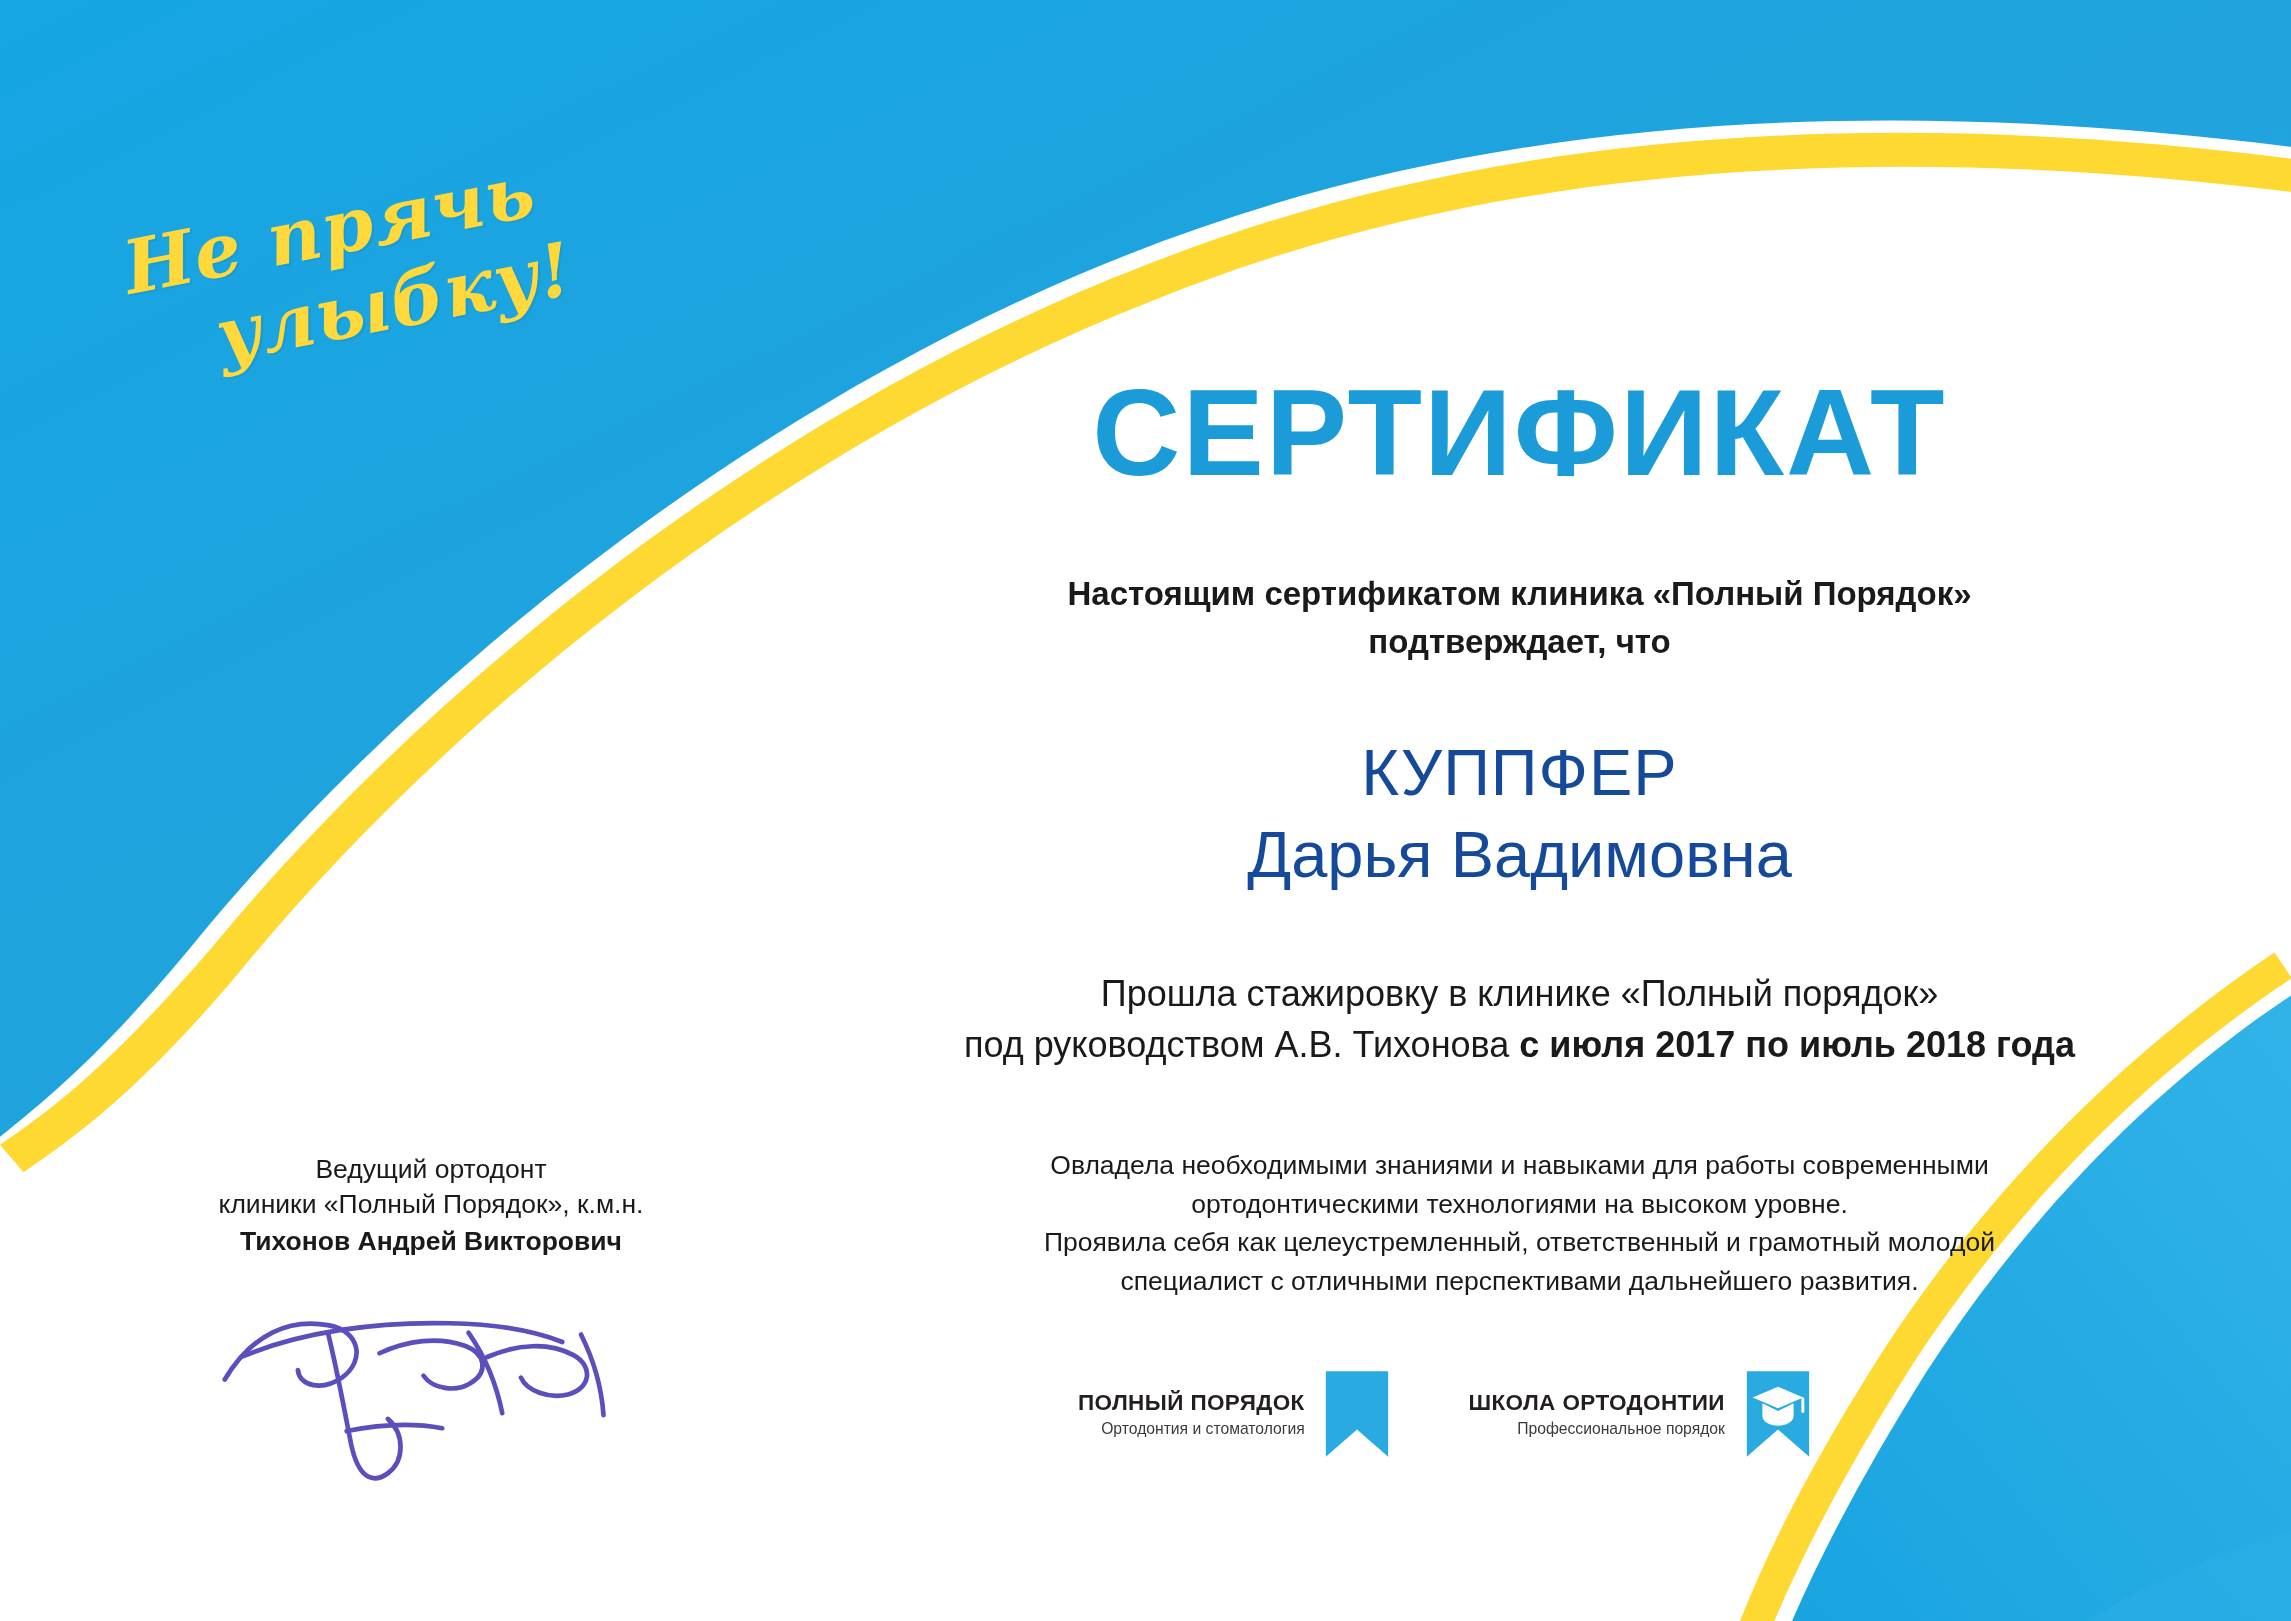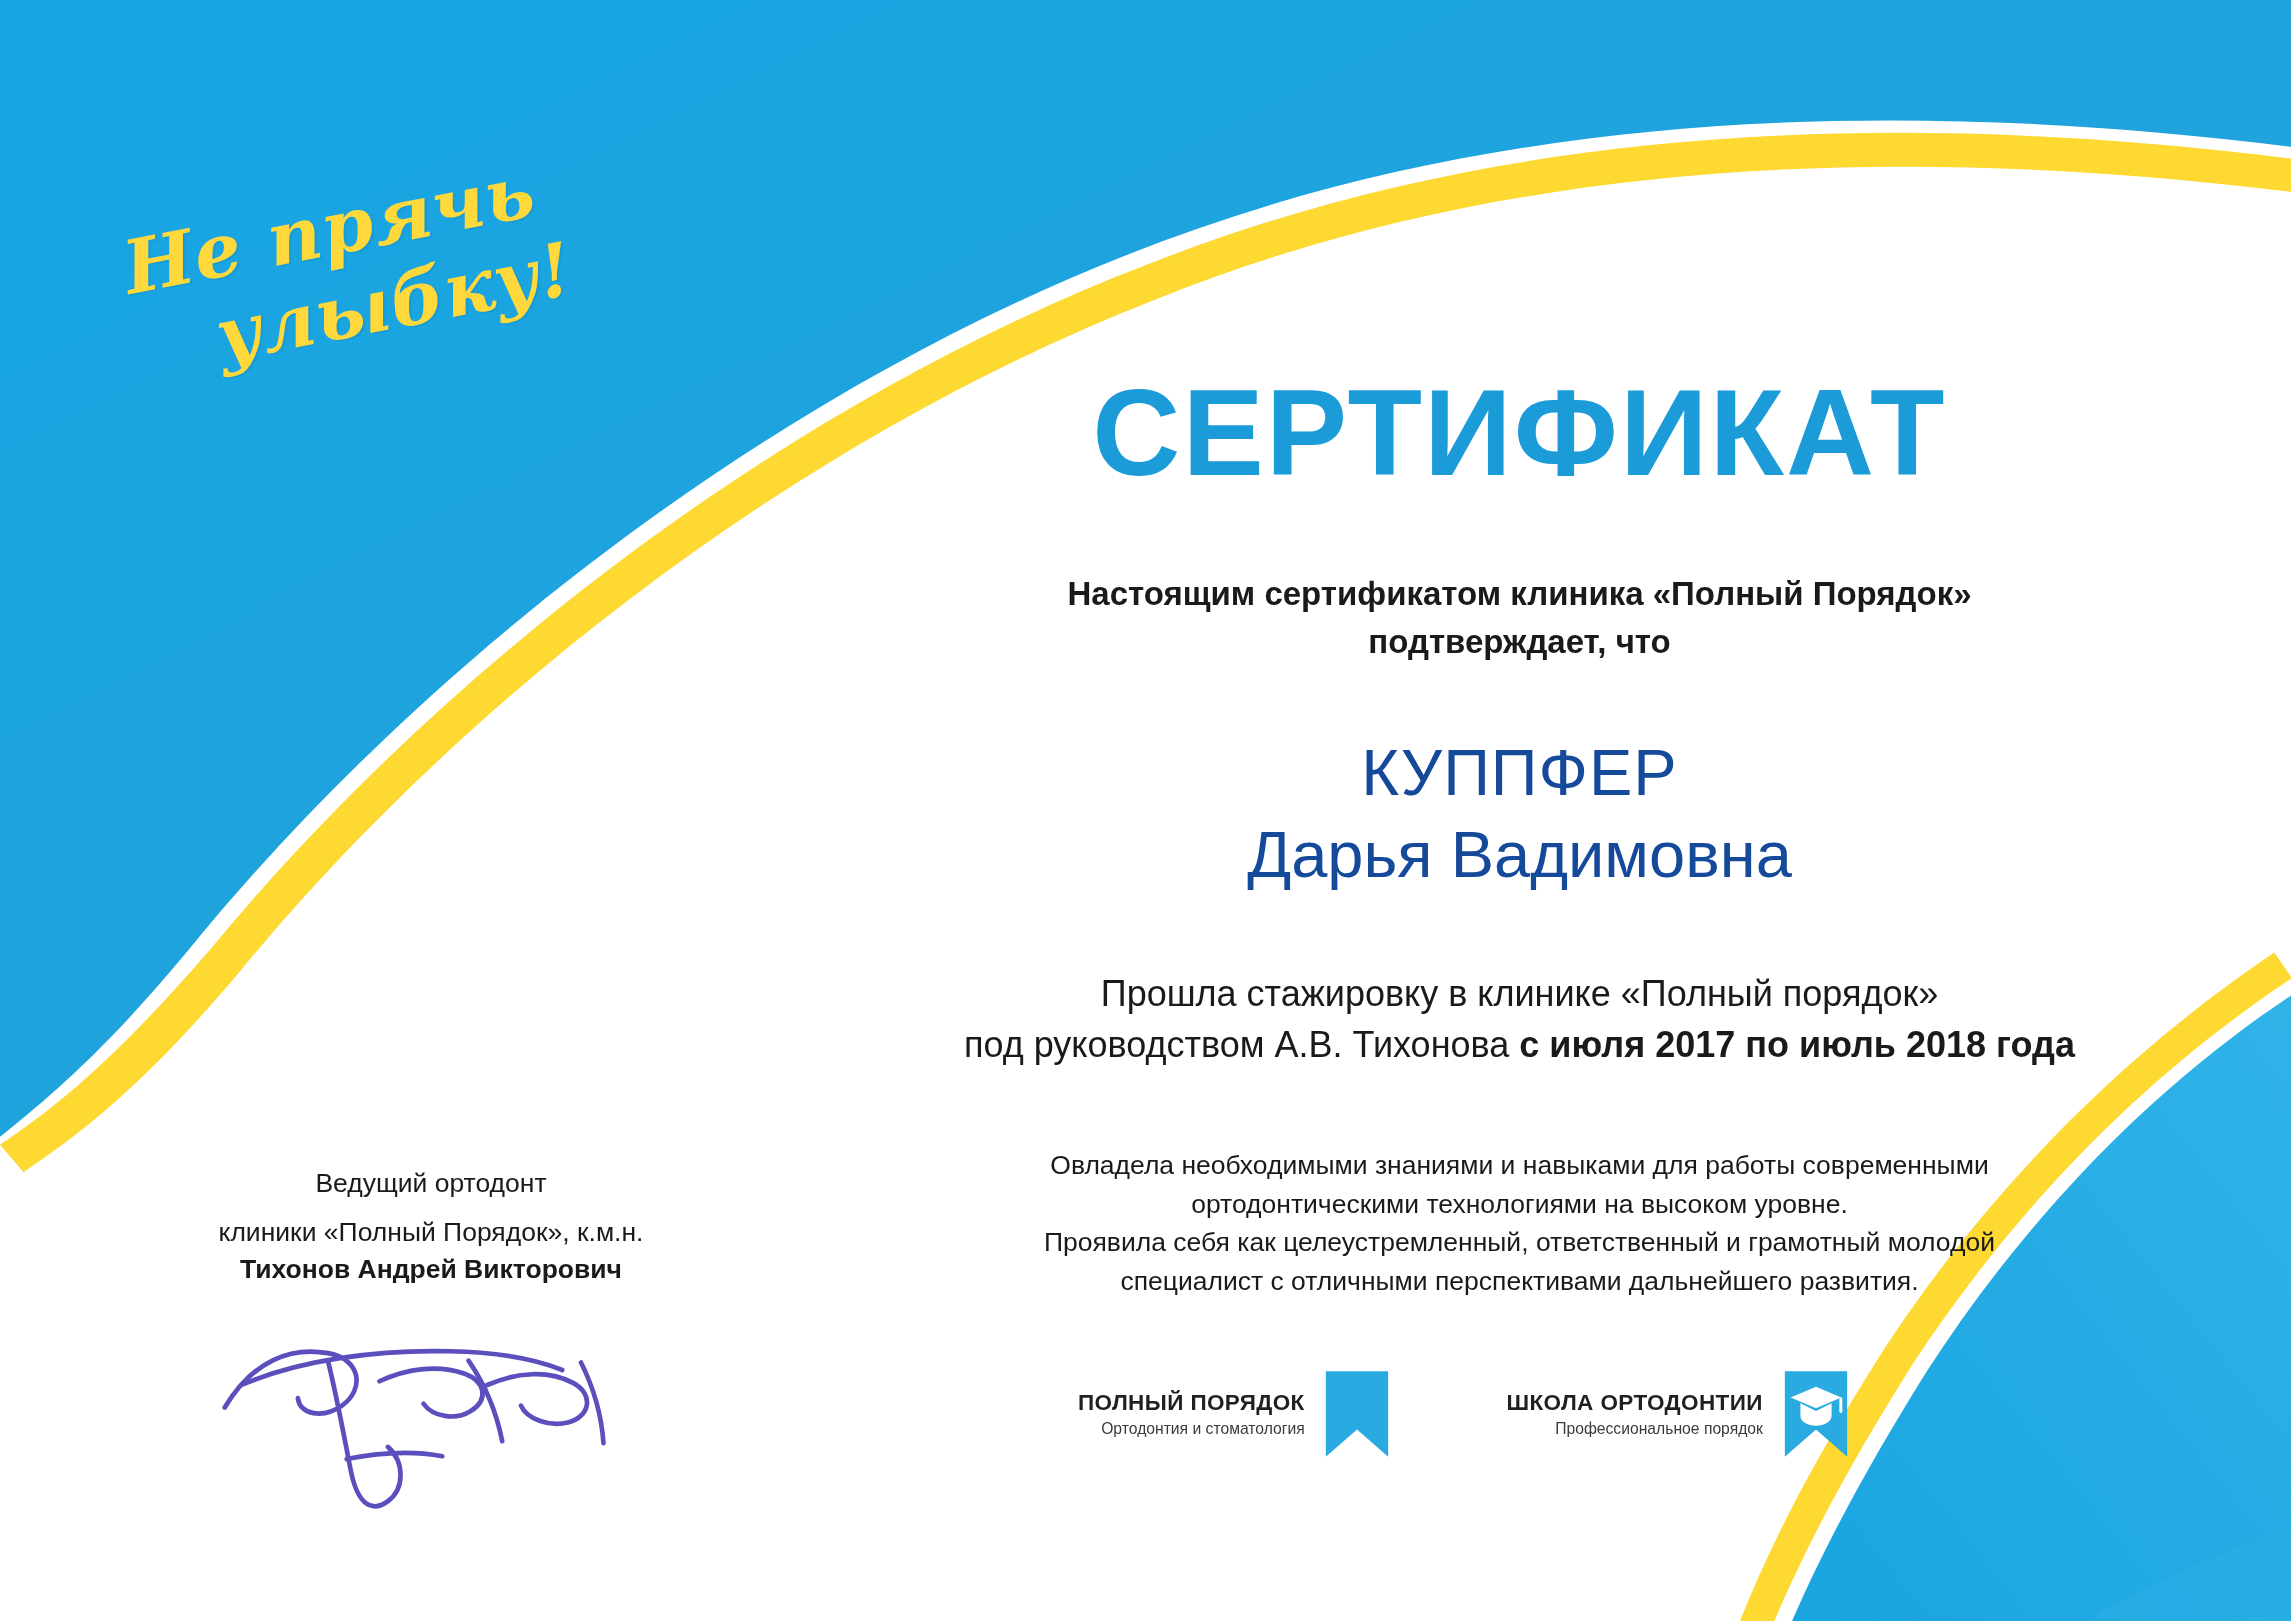--- a/index.html
+++ b/index.html
@@ -105,42 +105,41 @@
     position: absolute;
     left: 176px;
     top: 1152px;
     width: 510px;
     text-align: center;
   }
   .signature-block .role {
     font-size: 26.5px;
     color: #1a1a1a;
     line-height: 1.32;
-    margin-top: 14px;
   }
   .signature-block .signer {
     font-size: 26.5px;
     font-weight: bold;
     color: #1a1a1a;
     margin-top: 3.9px;
   }
   .signature-img {
     margin-top: 9.8px;
     height: 225px;
     width: 100%;
   }
 
   
   .logos {
     position: absolute;
     left: 1078px;
     top: 1367px;
     display: flex;
     align-items: center;
-    gap: 112px;
+    gap: 74px;
   }
   .logo {
     display: flex;
     align-items: center;
     gap: 15.7px;
   }
   .logo .logo-text { text-align: right; }
   .logo .logo-name {
     font-size: 22.5px;
     font-weight: bold;

